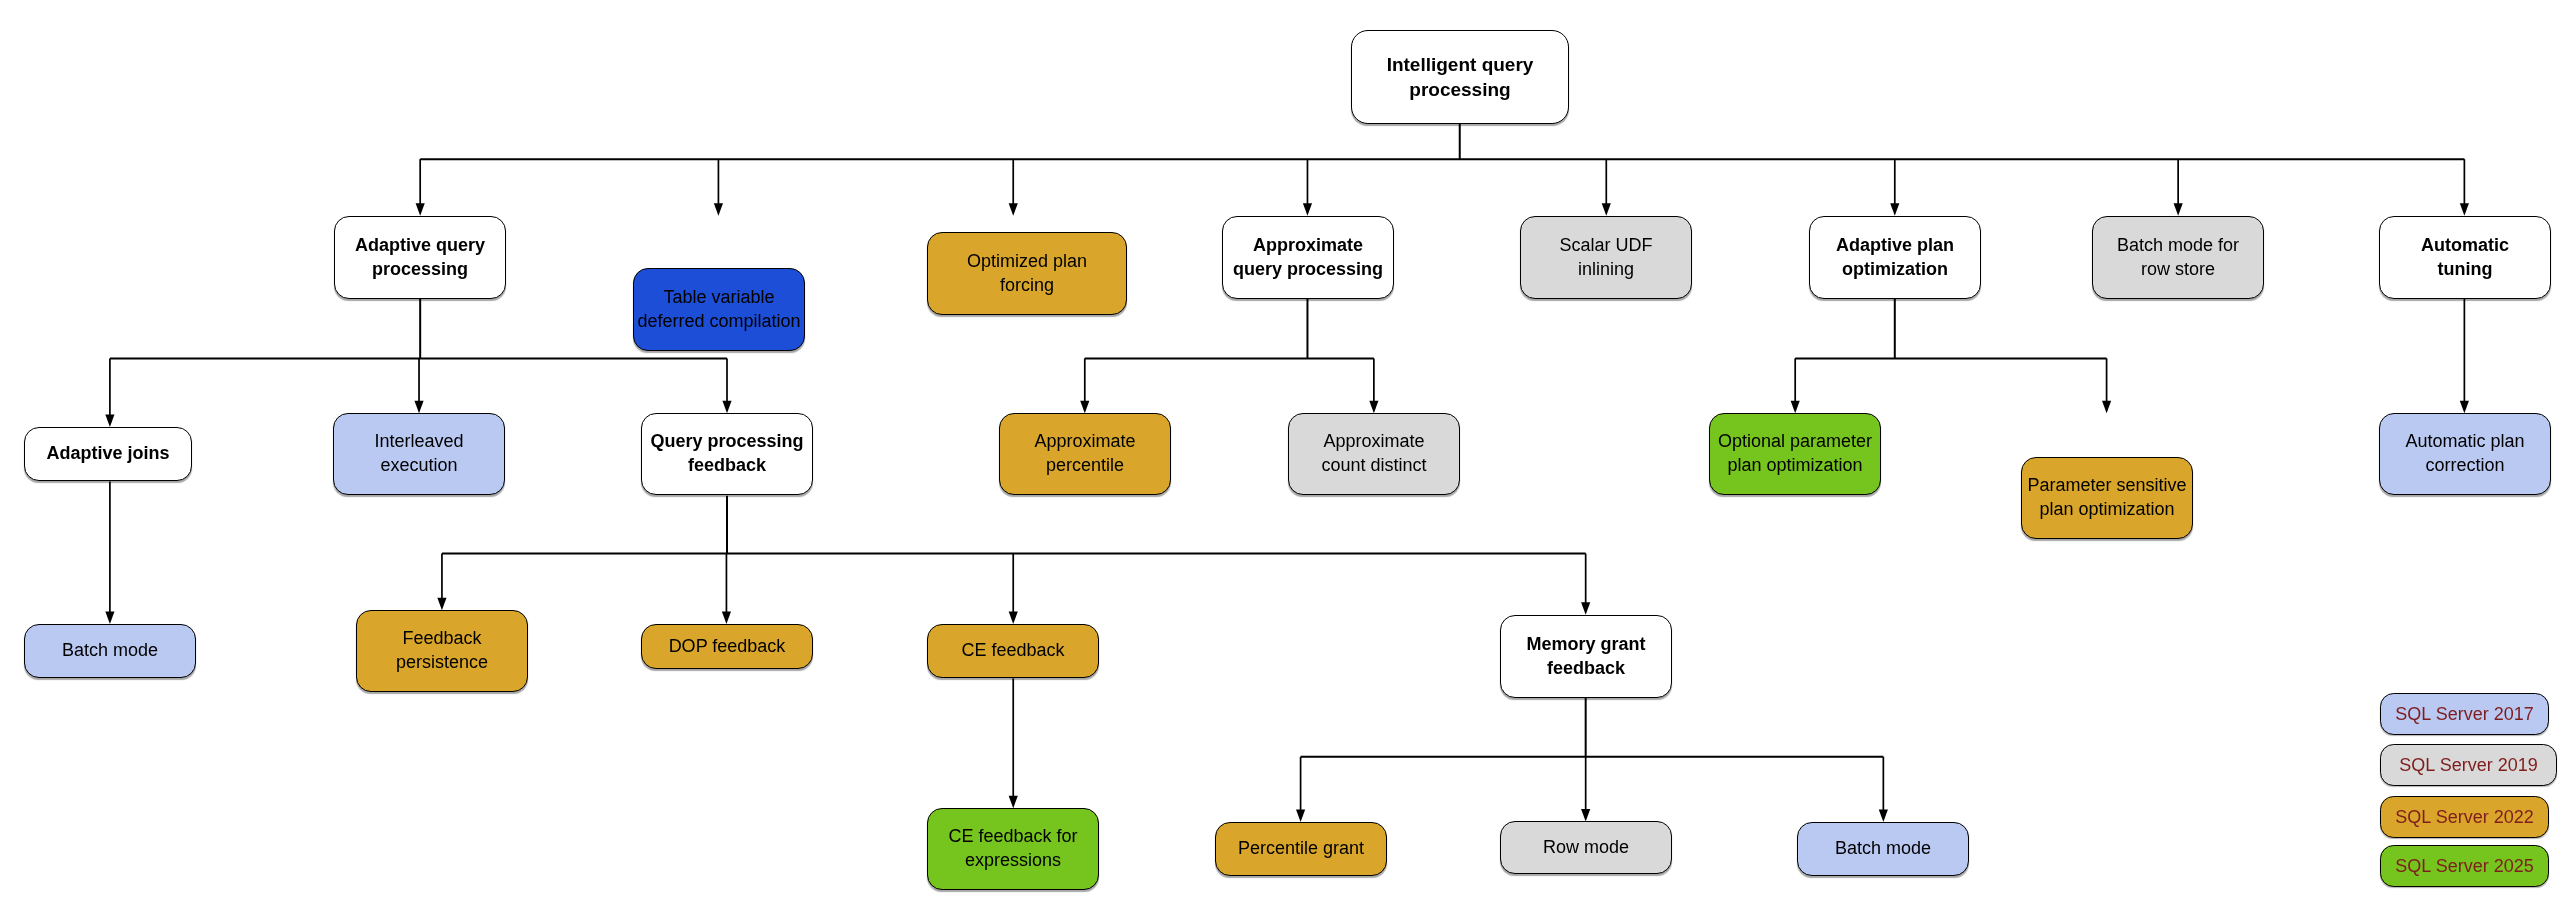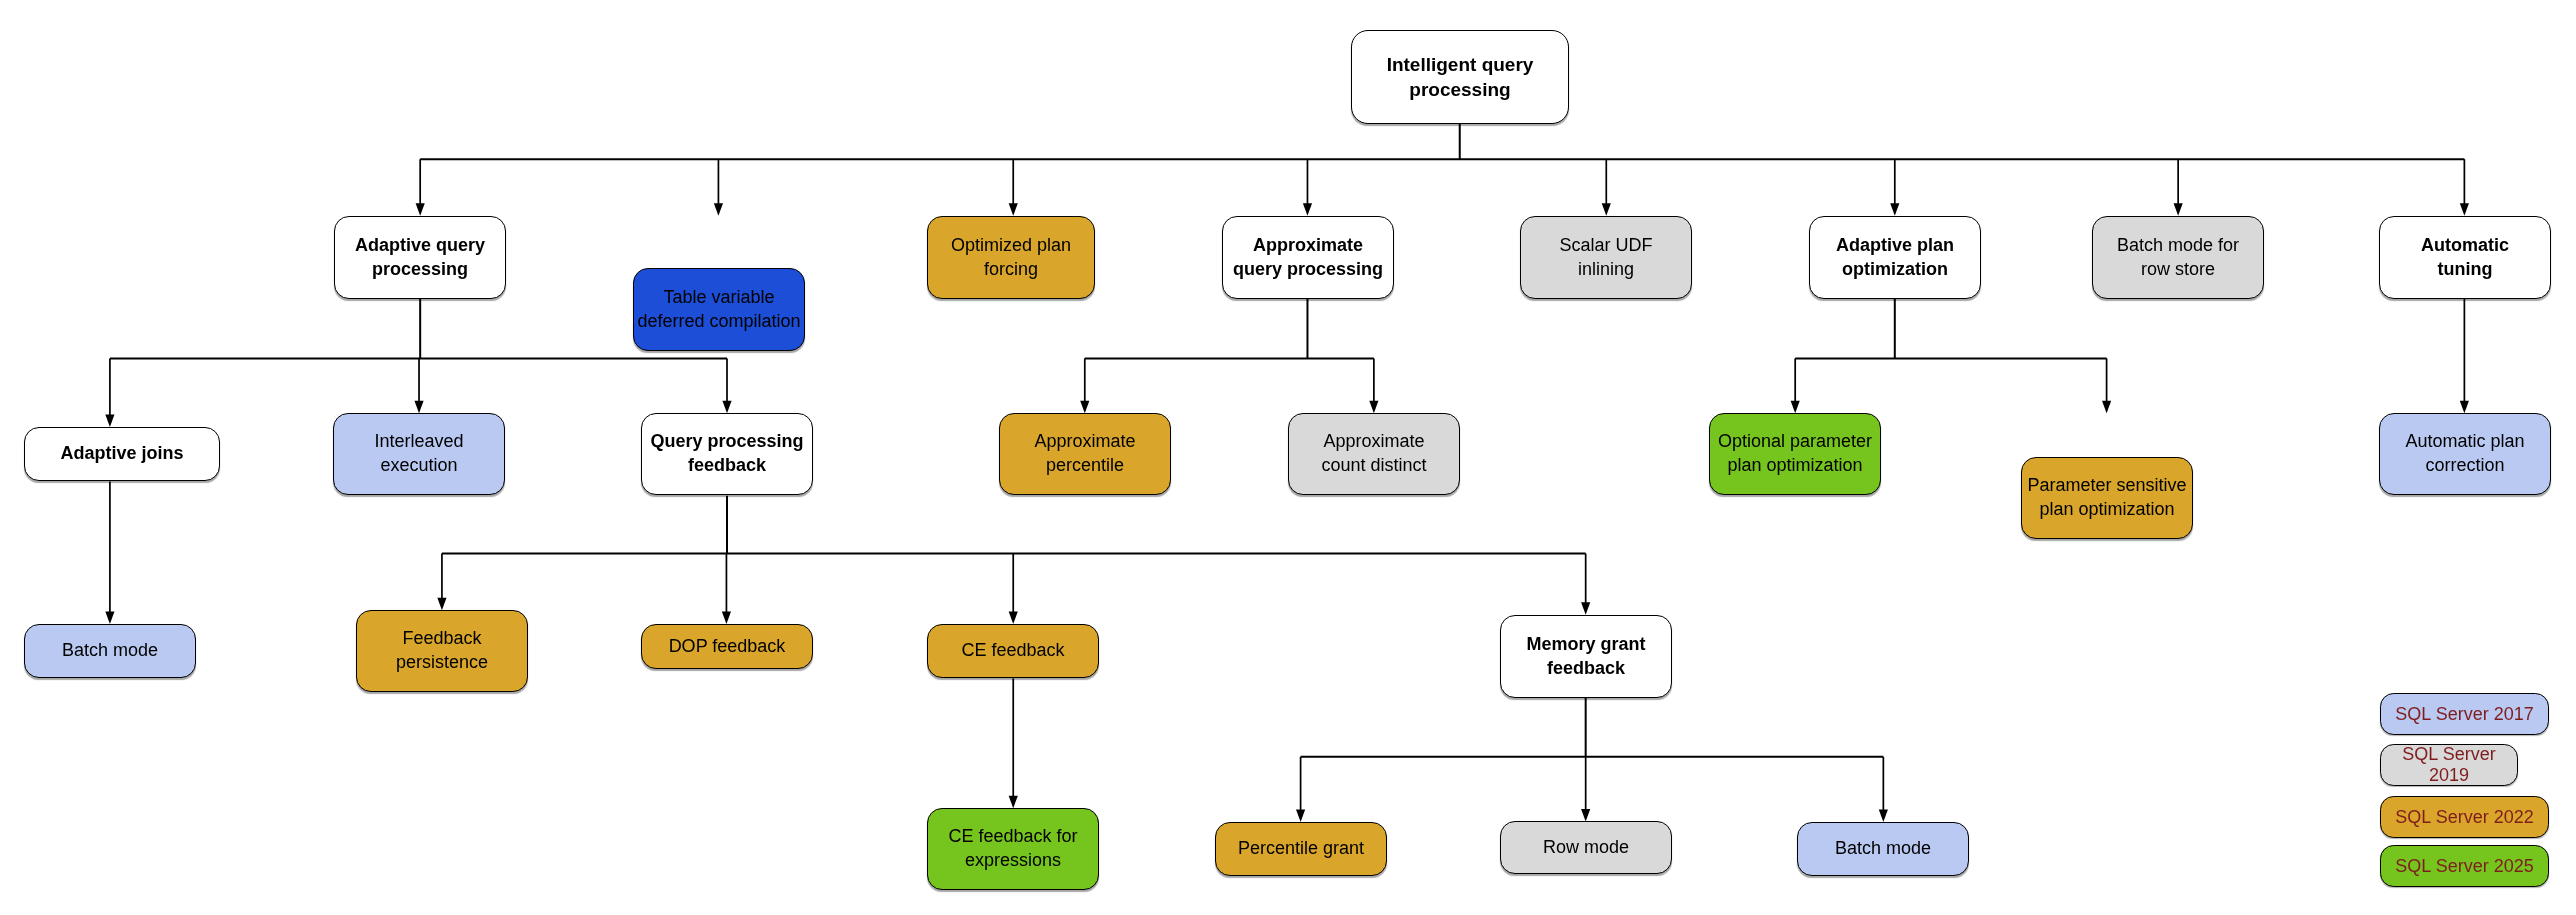--- a/index.html
+++ b/index.html
@@ -107,33 +107,33 @@
       <polygon points="2770,1435 2762,1413 2778,1413" fill="#000000"></polygon>
       <line x1="3290" y1="1322" x2="3290" y2="1420" stroke="#000000" stroke-width="3"></line>
       <polygon points="3290,1436 3282,1414 3298,1414" fill="#000000"></polygon>
     </svg>
 <div class="node bold root" style="left: 1351px; top: 30px; width: 218px; height: 94px; background: rgb(255, 255, 255);">Intelligent query
 processing</div>
     <div class="node bold" style="left: 334px; top: 216px; width: 172px; height: 83px; background: rgb(255, 255, 255);">Adaptive query
 processing</div>
     <div class="node" style="left: 633px; top: 224px; width: 172px; height: 83px; background: #1d4ed8; margin-top: 44px;">Table variable
 deferred compilation</div>
-    <div class="node" style="left: 927px; top: 216px; width: 168px; height: 83px; background: rgb(217, 166, 43);">Optimized plan
+    <div class="node" style="left: 927px; top: 232px; width: 200px; height: 83px; background: rgb(217, 166, 43);">Optimized plan
 forcing</div>
     <div class="node bold" style="left: 1222px; top: 216px; width: 172px; height: 83px; background: rgb(255, 255, 255);">Approximate
 query processing</div>
     <div class="node" style="left: 1520px; top: 216px; width: 172px; height: 83px; background: rgb(217, 217, 217);">Scalar UDF
 inlining</div>
     <div class="node bold" style="left: 1809px; top: 216px; width: 172px; height: 83px; background: rgb(255, 255, 255);">Adaptive plan
 optimization</div>
     <div class="node" style="left: 2092px; top: 216px; width: 172px; height: 83px; background: rgb(217, 217, 217);">Batch mode for
 row store</div>
     <div class="node bold" style="left: 2379px; top: 216px; width: 172px; height: 83px; background: rgb(255, 255, 255);">Automatic
 tuning</div>
-    <div class="node bold" style="left: 24px; top: 427px; width: 196px; height: 54px; background: rgb(255, 255, 255);">Adaptive joins</div>
+    <div class="node bold" style="left: 24px; top: 427px; width: 168px; height: 54px; background: rgb(255, 255, 255);">Adaptive joins</div>
     <div class="node" style="left: 333px; top: 413px; width: 172px; height: 82px; background: rgb(185, 201, 242);">Interleaved
 execution</div>
     <div class="node bold" style="left: 641px; top: 413px; width: 172px; height: 82px; background: rgb(255, 255, 255);">Query processing
 feedback</div>
     <div class="node" style="left: 999px; top: 413px; width: 172px; height: 82px; background: rgb(217, 166, 43);">Approximate
 percentile</div>
     <div class="node" style="left: 1288px; top: 413px; width: 172px; height: 82px; background: rgb(217, 217, 217);">Approximate
 count distinct</div>
     <div class="node" style="left: 1709px; top: 413px; width: 172px; height: 82px; background: rgb(118, 196, 30);">Optional parameter
 plan optimization</div>
@@ -147,17 +147,17 @@
     <div class="node" style="left: 641px; top: 624px; width: 172px; height: 45px; background: rgb(217, 166, 43);">DOP feedback</div>
     <div class="node" style="left: 927px; top: 624px; width: 172px; height: 54px; background: rgb(217, 166, 43);">CE feedback</div>
     <div class="node bold" style="left: 1500px; top: 615px; width: 172px; height: 83px; background: rgb(255, 255, 255);">Memory grant
 feedback</div>
     <div class="node" style="left: 927px; top: 808px; width: 172px; height: 82px; background: rgb(118, 196, 30);">CE feedback for
 expressions</div>
     <div class="node" style="left: 1215px; top: 822px; width: 172px; height: 54px; background: rgb(217, 166, 43);">Percentile grant</div>
     <div class="node" style="left: 1500px; top: 821px; width: 172px; height: 53px; background: rgb(217, 217, 217);">Row mode</div>
     <div class="node" style="left: 1797px; top: 822px; width: 172px; height: 54px; background: rgb(185, 201, 242);">Batch mode</div>
     <div class="legend-item" style="left: 2380px; top: 693px; width: 169px; height: 42px; background: rgb(185, 201, 242);">SQL Server 2017</div>
-    <div class="legend-item" style="left: 2380px; top: 744px; width: 138px; height: 42px; background: rgb(217, 217, 217);">SQL Server 2019</div>
+    <div class="legend-item" style="left: 2380px; top: 744px; width: 177px; height: 42px; background: rgb(217, 217, 217);">SQL Server 2019</div>
     <div class="legend-item" style="left: 2380px; top: 796px; width: 169px; height: 42px; background: rgb(217, 166, 43);">SQL Server 2022</div>
     <div class="legend-item" style="left: 2380px; top: 845px; width: 169px; height: 42px; background: rgb(118, 196, 30);">SQL Server 2025</div>
   </div>
 
 
 </body></html>

